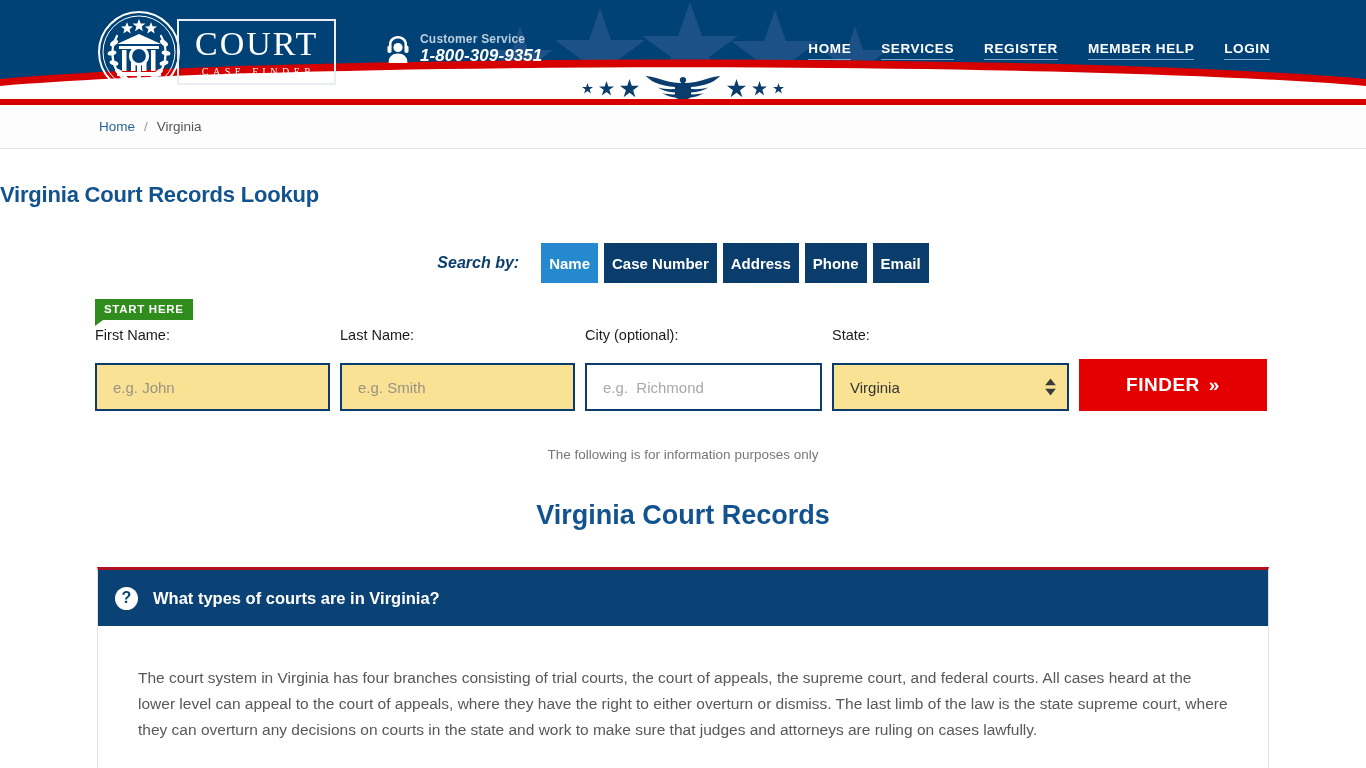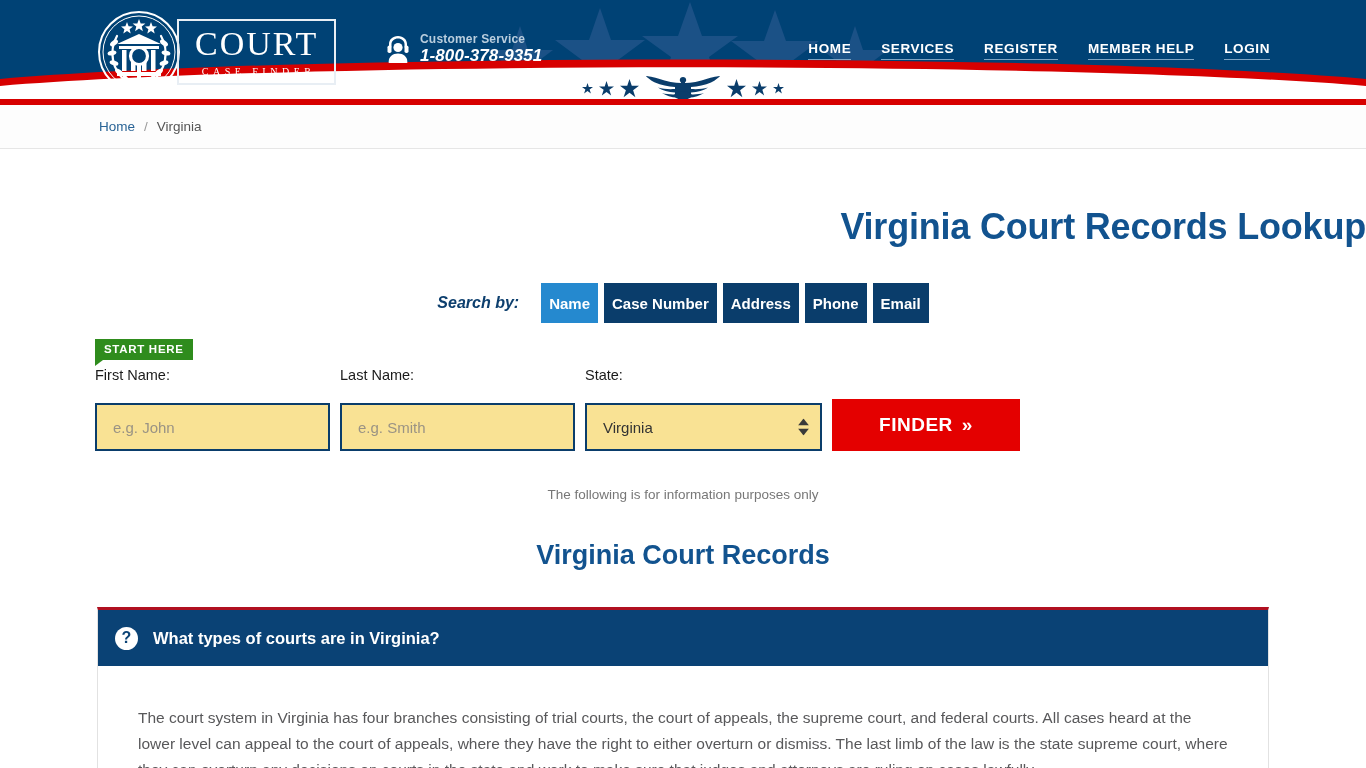--- a/index.html
+++ b/index.html
@@ -131,23 +131,23 @@
     font-size: 13.5px;
   }
   .crumb-home { color: #2a6496; cursor: pointer; }
   .crumb-sep { color: #9b9b9b; }
   .crumb-cur { color: #555555; }
 
   
   .main { width: 1366px; background: #ffffff; }
 
   .page-title {
-    margin-top: 57px;
-    text-align: right;
-    font-size: 36px; font-weight: bold;
+    margin-top: 33px;
+    text-align: left;
+    font-size: 22px; font-weight: bold;
     color: #12538f;
     letter-spacing: -.2px;
   }
 
   
   .tabs-row {
     margin-top: 35px;
     display: flex; align-items: center; justify-content: center;
     gap: 0;
   }
@@ -382,21 +382,21 @@
     <div class="cs-block">
       <svg class="cs-icon" viewBox="0 0 26 30">
         <path d="M13 2 C7.5 2 4 5.8 4 10 L4 13 L6.5 13 L6.5 10 C6.5 7 9.3 4.5 13 4.5 C16.7 4.5 19.5 7 19.5 10 L19.5 13 L22 13 L22 10 C22 5.8 18.5 2 13 2 Z" fill="#ffffff"></path>
         <rect x="2.5" y="11.5" width="4" height="7.5" rx="1.8" fill="#ffffff"></rect>
         <rect x="19.5" y="11.5" width="4" height="7.5" rx="1.8" fill="#ffffff"></rect>
         <circle cx="13" cy="13.5" r="4.6" fill="#ffffff"></circle>
         <path d="M13 19.4 C7.6 19.4 3.7 22.6 3.7 27.5 L3.7 29 L22.3 29 L22.3 27.5 C22.3 22.6 18.4 19.4 13 19.4 Z" fill="#ffffff"></path>
       </svg>
       <div>
         <div class="cs-label">Customer Service</div>
-        <div class="cs-phone">1-800-378-9351</div>
+        <div class="cs-phone">1-800-309-9351</div>
       </div>
     </div>
 
     <nav class="nav">
       <a class="nav-item">HOME</a>
       <a class="nav-item">SERVICES</a>
       <a class="nav-item">REGISTER</a>
       <a class="nav-item">MEMBER HELP</a>
       <a class="nav-item">LOGIN</a>
     </nav>
@@ -468,20 +468,24 @@
       <div class="field f-first">
         <label class="field-label">First Name:</label>
         <input class="field-input" type="text" placeholder="e.g. John" style="">
       </div>
 
       <div class="field f-last">
         <label class="field-label">Last Name:</label>
         <input class="field-input" type="text" placeholder="e.g. Smith" style="">
       </div>
 
+      <div class="field f-city">
+        <label class="field-label">City (optional):</label>
+        <input class="field-input white" type="text" placeholder="e.g.  Richmond" style="">
+      </div>
 
       <div class="field f-state">
         <label class="field-label">State:</label>
         <div class="select-wrap">
           <div class="select-box">Virginia</div>
           <span class="stepper">
             <svg width="11" height="7" viewBox="0 0 11 7">
                 <polygon points="5.5,0 11,7 0,7" fill="#3a3a3a"></polygon>
               </svg>
             <svg width="11" height="7" viewBox="0 0 11 7">

